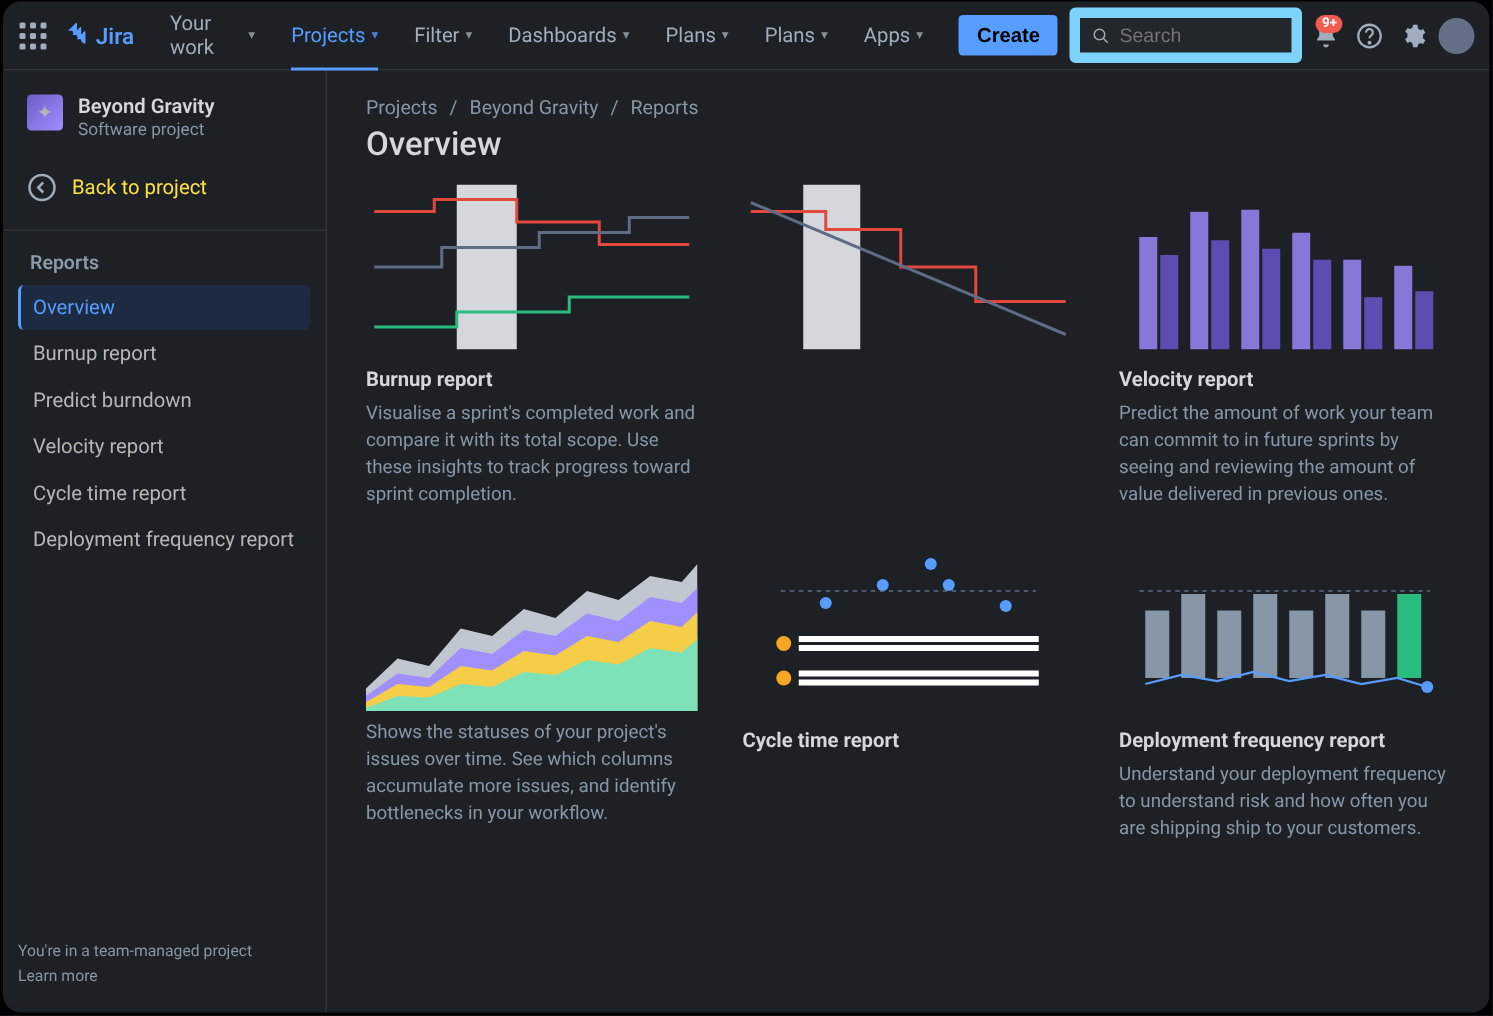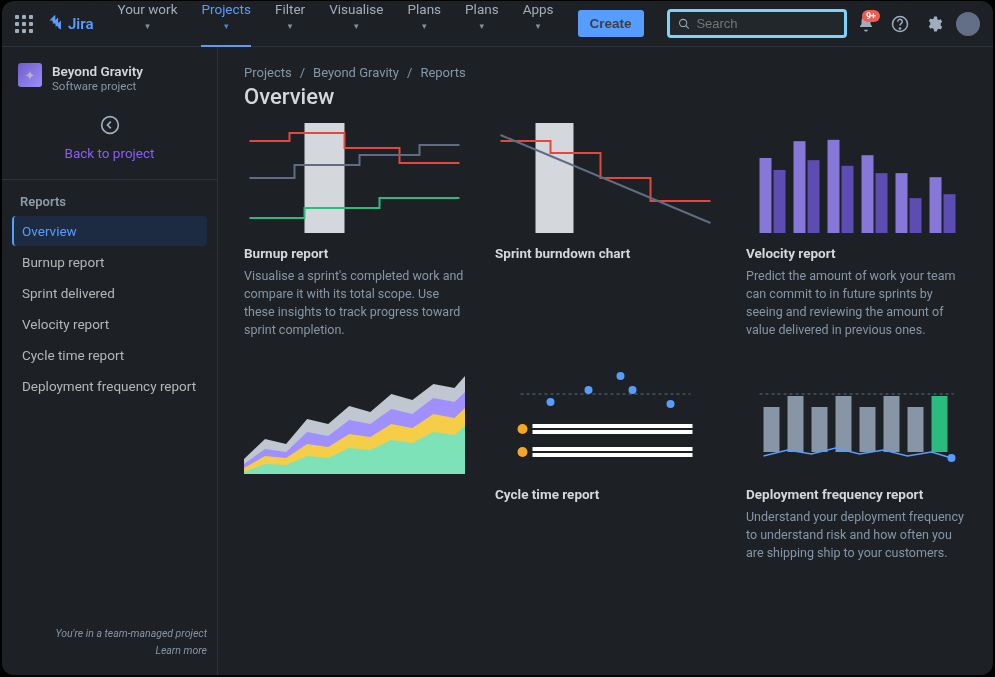--- a/index.html
+++ b/index.html
@@ -31,45 +31,45 @@
 }
 .app-switcher {
   width: 24px; height: 24px;
   display: grid; grid-template-columns: repeat(3,4px); grid-template-rows: repeat(3,4px);
   gap: 3px; place-content: center;
   cursor: pointer;
 }
 .app-switcher span { background: #9fadbc; width: 4px; height: 4px; border-radius: 1px; }
 .jira-logo { display: flex; align-items: center; gap: 4px; color: #579dff; font-weight: 600; font-size: 15px; cursor: pointer; margin-left: 6px; margin-right: 10px; }
 .jira-logo svg { width: 18px; height: 18px; }
-.nav-item { color: #9fadbc; font-size: 13.5px; padding: 0 10px; height: 46px; display: flex; align-items: center; gap: 4px; cursor: pointer; position: relative; flex-direction: column; }
+.nav-item { color: #9fadbc; font-size: 13.5px; padding: 0 10px; height: 46px; display: flex; align-items: center; gap: 4px; cursor: pointer; position: relative; }
 .nav-item.active { color: #579dff; }
 .nav-item.active::after { content: ""; position: absolute; left: 10px; right: 10px; bottom: 0; height: 2px; background: #579dff; }
 .chevron { font-size: 9px; opacity: .8; }
-.create-btn { background: #579dff; color: #404040; font-weight: 600; font-size: 13.5px; border: none; border-radius: 3px; padding: 6px 12px; margin-left: 10px; cursor: pointer; }
+.create-btn { background: #579dff; color: #000000; font-weight: 600; font-size: 13.5px; border: none; border-radius: 3px; padding: 6px 12px; margin-left: 10px; cursor: pointer; }
 .topnav-spacer { flex: 1; }
-.search { display: flex; align-items: center; background: #22272b; border: 3px solid #7dd3fc; border-radius: 4px; padding: 4px 8px; width: 180px; gap: 6px; }
+.search { display: flex; align-items: center; background: #22272b; border: 7px solid #7dd3fc; border-radius: 4px; padding: 4px 8px; width: 180px; gap: 6px; }
 .search input { background: transparent; border: none; outline: none; color: #9fadbc; font-size: 13px; width: 100%; }
 .top-icon { width: 30px; height: 30px; display: flex; align-items: center; justify-content: center; color: #9fadbc; cursor: pointer; position: relative; }
 .notif-badge { position: absolute; top: 1px; right: 1px; background: #f15b50; color: #fff; font-size: 9px; font-weight: 700; border-radius: 8px; padding: 1px 4px; }
 .avatar-circle { width: 24px; height: 24px; border-radius: 50%; background: #626f86; }
 
 .body { display: flex; height: calc(100% - 46px); }
 .sidebar { width: 216px; border-right: 1px solid #2c333a; padding: 16px 10px 10px 10px; display: flex; flex-direction: column; }
 .proj-head { display: flex; gap: 10px; padding: 0 6px 14px 6px; }
 .proj-icon { width: 24px; height: 24px; border-radius: 3px; background: linear-gradient(135deg,#6e5dc6,#9f8fff); display:flex;align-items:center;justify-content:center;font-size:13px; }
 .proj-title { color: #d4d7db; font-size: 13.5px; font-weight: 600; }
 .proj-sub { color: #8696a7; font-size: 11.5px; }
-.back-row { display:flex; align-items:center; gap:10px; padding:8px 6px; color:#8b5cf6; font-size:13.5px; cursor:pointer;flex-direction:column; }
+.back-row { display:flex; align-items:center; gap:10px; padding:8px 6px; color:#fde047; font-size:13.5px; cursor:pointer; }
 .back-row svg { width:20px; height:20px; }
 .sep { height:1px; background:#2c333a; margin: 10px -10px 8px -10px; }
 .side-heading { color:#8c9bab; font-size:13px; font-weight:600; padding:6px 8px; }
 .side-item { display:block; padding:7px 10px; font-size:13.5px; color:#b6b6b6; border-radius:4px; cursor:pointer; margin:1px 0; }
 .side-item.selected { background:#1c2b41; color:#579dff; border-left:2px solid #579dff; padding-left:8px; }
-.sidebar-footer { margin-top:auto; text-align:right; font-size:10.5px; color:#8696a7; padding-bottom:8px;font-style:italic; }
+.sidebar-footer { margin-top:auto; text-align:left; font-size:10.5px; color:#8696a7; padding-bottom:8px; }
 .sidebar-footer a { color:#8696a7; display:block; margin-top:4px; }
 
 .main { flex:1; overflow:auto; padding: 18px 26px 24px 26px; }
 .breadcrumb { font-size:13px; color:#8696a7; display:flex; gap:8px; align-items:center; }
 .breadcrumb span { cursor:pointer; }
 .page-title { color:#d4d7db; font-size:22px; font-weight:500; margin-top:4px; margin-bottom:14px; }
 .cards { display:grid; grid-template-columns:repeat(3,1fr); gap:24px 30px; }
 .card { cursor:pointer; }
 .thumb { width:100%; height:110px; background:#1d2125; position:relative; }
 .thumb svg { width:100%; height:100%; }
@@ -102,21 +102,21 @@
     <div id="nav-items" style="display: contents;"><div class="nav-item">
           <span>Your work</span>
           <span class="chevron">▾</span>
         </div><div class="nav-item active">
           <span>Projects</span>
           <span class="chevron">▾</span>
         </div><div class="nav-item">
           <span>Filter</span>
           <span class="chevron">▾</span>
         </div><div class="nav-item">
-          <span>Visualise</span>
+          <span>Dashboards</span>
           <span class="chevron">▾</span>
         </div><div class="nav-item">
           <span>Plans</span>
           <span class="chevron">▾</span>
         </div><div class="nav-item">
           <span>Plans</span>
           <span class="chevron">▾</span>
         </div><div class="nav-item">
           <span>Apps</span>
           <span class="chevron">▾</span>
@@ -168,21 +168,21 @@
             <circle cx="12" cy="12" r="10"></circle>
             <path d="M13 8l-4 4 4 4"></path>
           </svg>
         <span>Back to project</span>
       </div>
       <div class="sep"></div>
       <div class="side-heading">Reports</div>
       <div id="side-list">
           <div class="side-item selected">Overview</div>
           <div class="side-item">Burnup report</div>
-          <div class="side-item">Sprint delivered</div>
+          <div class="side-item">Predict burndown</div>
           <div class="side-item">Velocity report</div>
           <div class="side-item">Cycle time report</div>
           <div class="side-item">Deployment frequency report</div>
         </div>
       <div class="sidebar-footer">
         <div>You're in a team-managed project</div>
         <a>Learn more</a>
       </div>
     </div>
 
@@ -204,21 +204,20 @@
               </svg></div>
             <div class="card-title">Burnup report</div>
             <div class="card-desc">Visualise a sprint's completed work and compare it with its total scope. Use these insights to track progress toward sprint completion.</div>
           </div>
           <div class="card">
             <div class="thumb"><svg viewBox="0 0 210 110">
                 <rect x="35" y="0" width="38" height="110" fill="#d4d7db"></rect>
                 <polyline points="0,18 50,18 50,30 100,30 100,55 150,55 150,78 210,78" fill="none" stroke="#e2483d" stroke-width="2"></polyline>
                 <polyline points="0,12 210,100" fill="none" stroke="#5e6c84" stroke-width="2"></polyline>
               </svg></div>
-            <div class="card-title">Sprint burndown chart</div>
           </div>
           <div class="card">
             <div class="thumb"><svg viewBox="0 0 210 110">
                 <rect x="8" y="35" width="12" height="75" fill="#8777d9"></rect>
                 <rect x="22" y="47" width="12" height="63" fill="#5d4db2"></rect>
                 <rect x="42" y="18.170580303842073" width="12" height="91.82941969615793" fill="#8777d9"></rect>
                 <rect x="56" y="37.17058030384207" width="12" height="72.82941969615793" fill="#5d4db2"></rect>
                 <rect x="76" y="16.814051463486365" width="12" height="93.18594853651364" fill="#8777d9"></rect>
                 <rect x="90" y="42.814051463486365" width="12" height="67.18594853651364" fill="#5d4db2"></rect>
                 <rect x="110" y="32.17759983880265" width="12" height="77.82240016119735" fill="#8777d9"></rect>
@@ -231,20 +230,21 @@
             <div class="card-title">Velocity report</div>
             <div class="card-desc">Predict the amount of work your team can commit to in future sprints by seeing and reviewing the amount of value delivered in previous ones.</div>
           </div>
           <div class="card">
             <div class="thumb"><svg viewBox="0 0 210 110" preserveAspectRatio="none">
                 <path d="M0,95 L20,75 40,80 60,55 80,60 100,42 120,48 140,30 160,36 180,20 200,24 210,12 210,110 0,110 Z" fill="#c1c7d0"></path>
                 <path d="M0,100 L20,85 40,88 60,68 80,72 100,56 120,60 140,45 160,50 180,34 200,38 210,28 210,110 0,110 Z" fill="#9f8fff"></path>
                 <path d="M0,104 L20,92 40,94 60,80 80,83 100,70 120,73 140,60 160,64 180,50 200,54 210,44 210,110 0,110 Z" fill="#f5cd47"></path>
                 <path d="M0,108 L20,100 40,101 60,92 80,94 100,84 120,86 140,76 160,79 180,68 200,71 210,62 210,110 0,110 Z" fill="#7ee2b8"></path>
               </svg></div>
+            <div class="card-desc">Shows the statuses of your project's issues over time. See which columns accumulate more issues, and identify bottlenecks in your workflow.</div>
           </div>
           <div class="card">
             <div class="thumb"><svg viewBox="0 0 210 110">
                 <line x1="20" y1="30" x2="190" y2="30" stroke="#5e6c84" stroke-dasharray="3 3"></line>
                 <circle cx="50" cy="38" r="4" fill="#579dff"></circle>
                 <circle cx="88" cy="26" r="4" fill="#579dff"></circle>
                 <circle cx="120" cy="12" r="4" fill="#579dff"></circle>
                 <circle cx="132" cy="26" r="4" fill="#579dff"></circle>
                 <circle cx="170" cy="40" r="4" fill="#579dff"></circle>
                 <circle cx="22" cy="65" r="5" fill="#f5a623"></circle>

